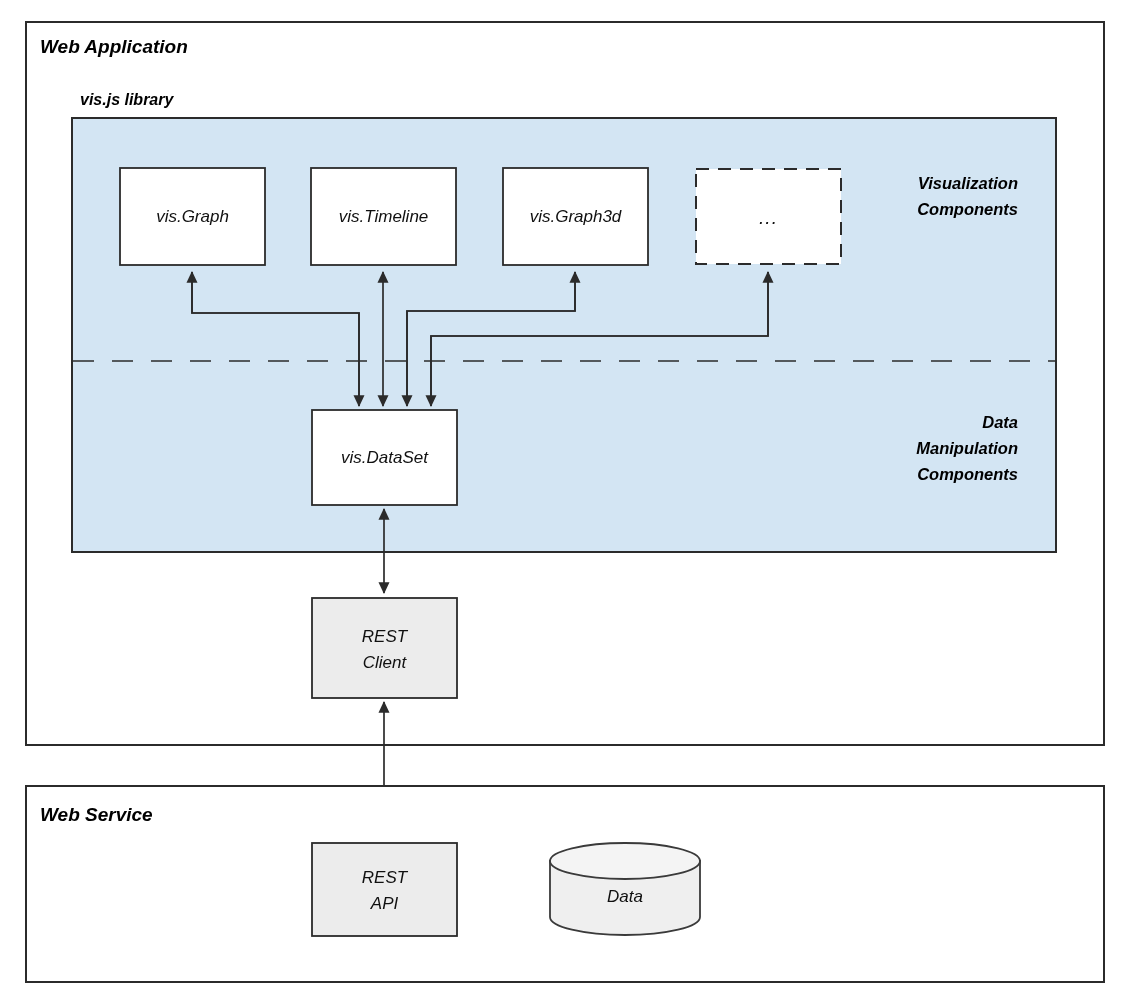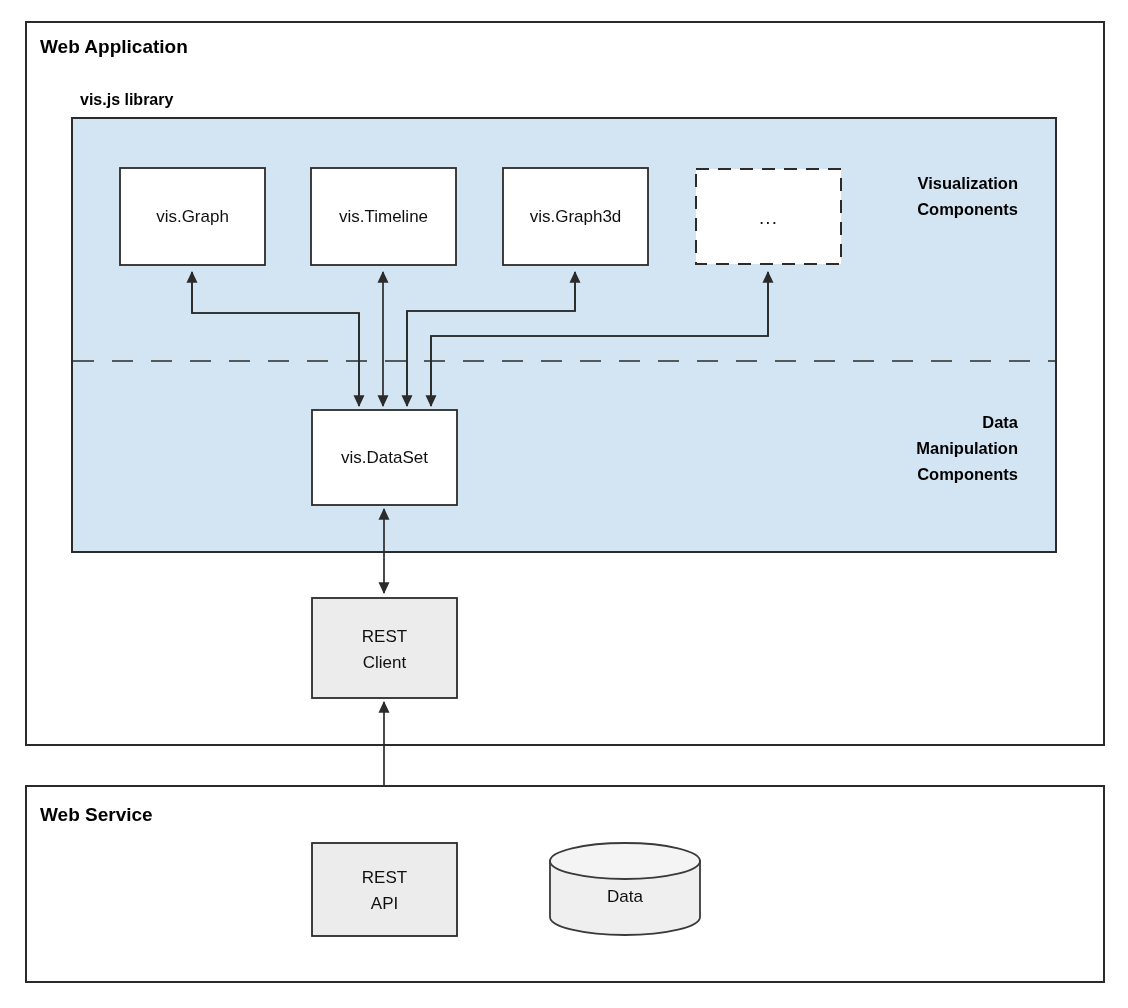--- a/index.html
+++ b/index.html
@@ -12,20 +12,21 @@
     width: 1128px;
     height: 1008px;
     font-family: "Liberation Sans", sans-serif;
     color: #000000;
     overflow: hidden;
   }
   #diagram-root {
     position: relative;
     width: 1128px;
     height: 1008px;
+    font-style: italic;
   }
   svg.diagram {
     display: block;
     width: 1128px;
     height: 1008px;
   }
   .frame-rect {
     fill: #ffffff;
     stroke: #2b2b2b;
     stroke-width: 2;

